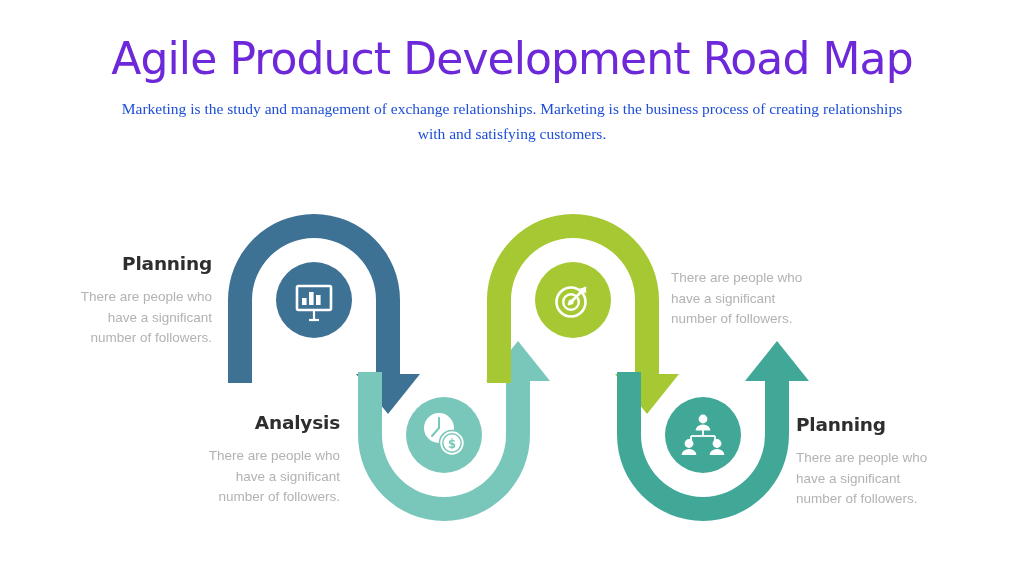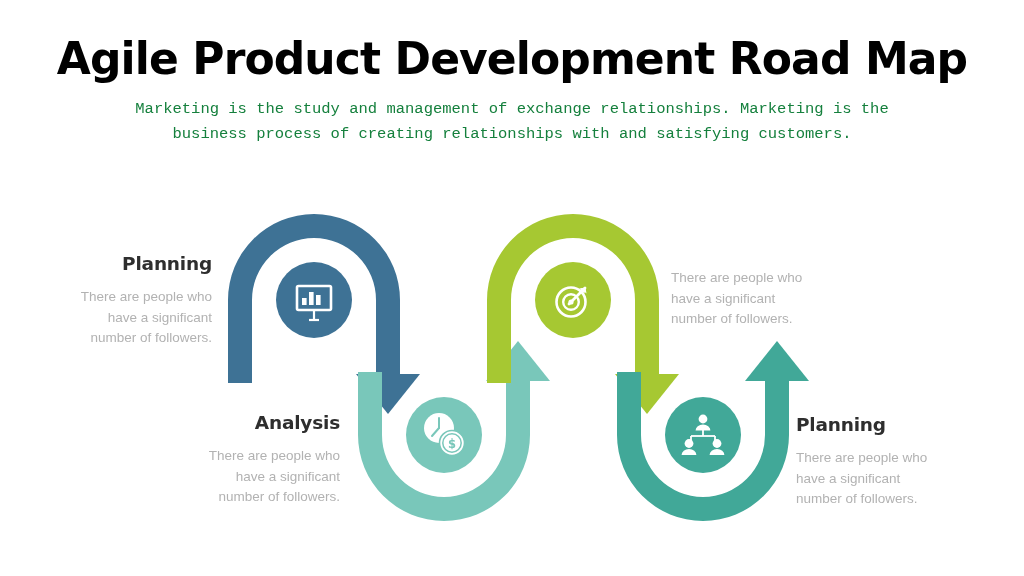--- a/index.html
+++ b/index.html
@@ -7,28 +7,28 @@
     width: 1024px; height: 576px;
     background: #ffffff;
     font-family: "Liberation Sans", sans-serif;
     overflow: hidden;
   }
   #slide { position: relative; width: 1024px; height: 576px; background: #ffffff; }
 
   
   #header { position: absolute; left: 0; top: 34px; width: 1024px; text-align: center; }
   #title {
-    font-size: 44px; font-weight: bold; color: #000000;
+    font-size: 44px; font-weight: normal; color: #6d28d9;
     letter-spacing: -0.9px; line-height: 1.12;
     font-family: "DejaVu Sans", sans-serif;
   }
   #subtitle {
     margin: 14px auto 0; width: 800px;
-    font-size: 15.5px; color: #15803d; line-height: 1.6;
-    font-family: Liberation Mono, monospace;
+    font-size: 15.5px; color: #1d4ed8; line-height: 1.6;
+    font-family: Liberation Serif, serif;
   }
 
   
   #diagram { position: absolute; left: 0; top: 0; width: 1024px; height: 576px; }
   #diagram svg { display: block; }
 
   
   .stage-text { position: absolute; }
   .stage-title {
     font-size: 18.5px; font-weight: bold; color: #2e2e2e;

